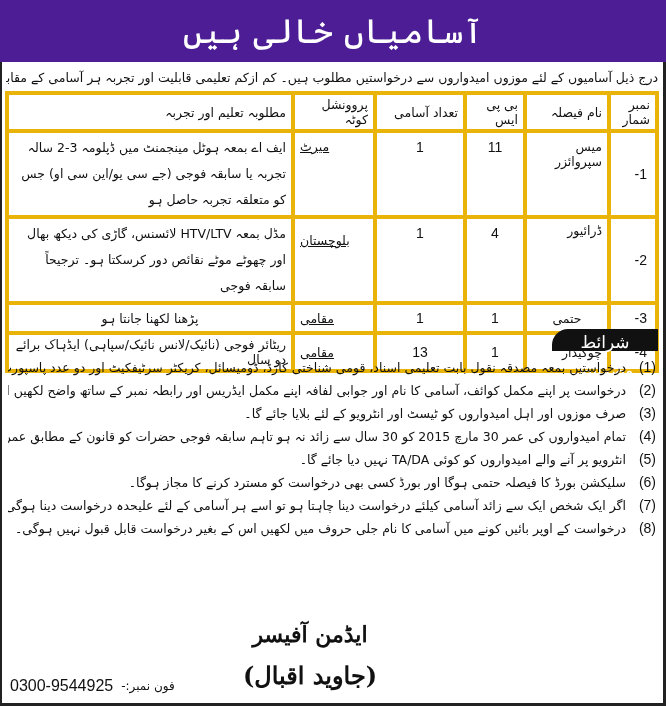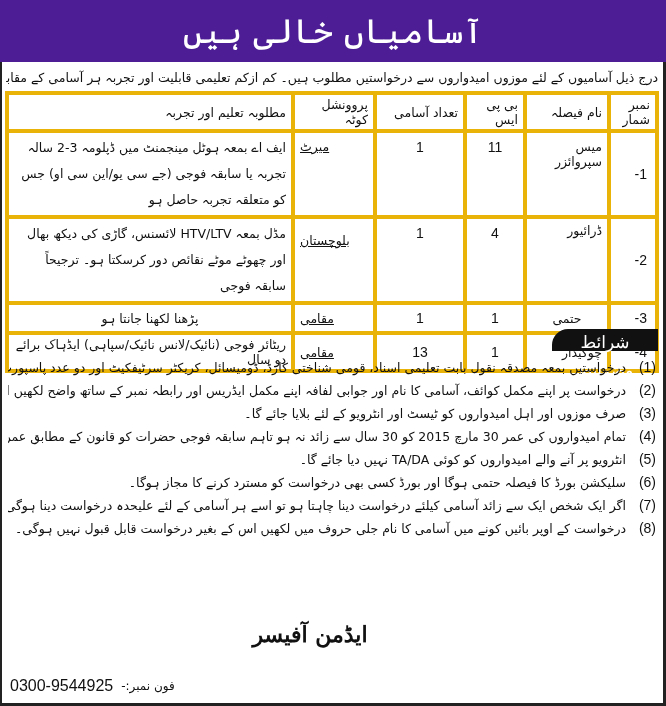--- a/index.html
+++ b/index.html
@@ -172,18 +172,19 @@
     <span class="term-text">اگر ایک شخص ایک سے زائد آسامی کیلئے درخواست دینا چاہتا ہو تو اسے ہر آسامی کے لئے علیحدہ درخواست دینا ہوگی۔</span>
   </div>
   <div class="term">
     <span class="term-no">(8)</span>
     <span class="term-text">درخواست کے اوپر بائیں کونے میں آسامی کا نام جلی حروف میں لکھیں اس کے بغیر درخواست قابل قبول نہیں ہوگی۔</span>
   </div>
 </div>
 
 <div class="signature">
   <div class="sig-title">ایڈمن آفیسر</div>
+  <div class="sig-name">(جاوید اقبال)</div>
 </div>
 
 <div class="phone">
   <span class="phone-number">0300-9544925</span>
   <span class="phone-label">فون نمبر:-</span>
 </div>
 
 </body></html>

